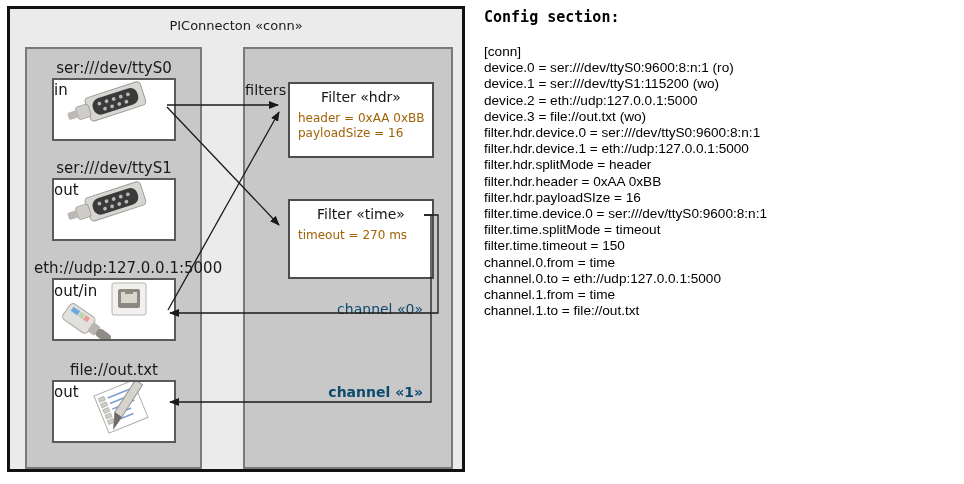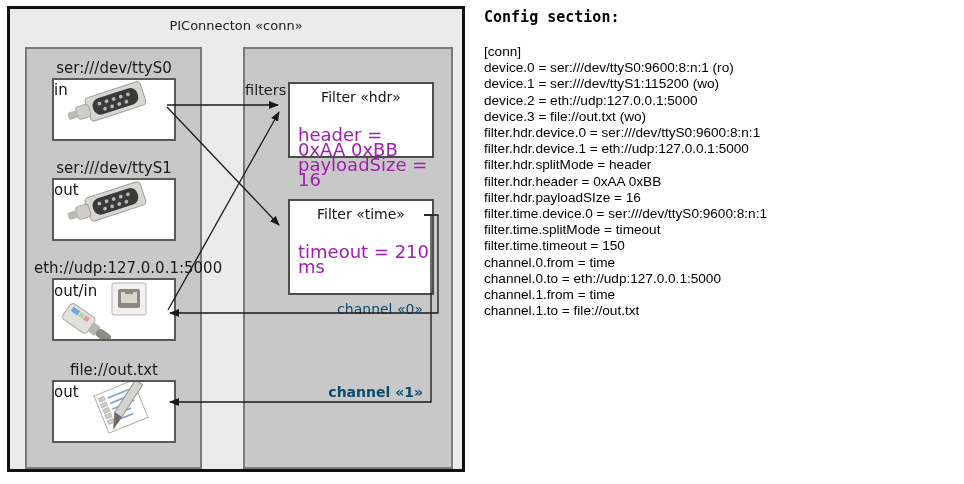--- a/index.html
+++ b/index.html
@@ -114,24 +114,23 @@
     left: 0; top: 5px;
     width: 100%;
     text-align: center;
     font-size: 14px;
     color: #141414;
   }
   .filter-props {
     position: absolute;
     left: 8px;
     top: 27px;
-    font-size: 18px;
+    font-size: 12px;
     line-height: 15px;
-    color: #a21caf;
-    margin-top: 16px;
+    color: #a16207;
   }
 
   .channel-label {
     position: absolute;
     font-size: 14px;
     color: #0c4a6e;
     text-align: right;
   }
 
   svg.overlay {
@@ -292,24 +291,24 @@
     </div>
 
     <div class="filter-box" style="left:278px; top:73px; width:146px; height:76px;">
       <div class="filter-title">Filter «hdr»</div>
       <div class="filter-props">
         <div>header = 0xAA 0xBB</div>
         <div>payloadSize = 16</div>
       </div>
     </div>
 
-    <div class="filter-box" style="left:278px; top:190px; width:146px; height:96px;">
+    <div class="filter-box" style="left:278px; top:190px; width:146px; height:80px;">
       <div class="filter-title">Filter «time»</div>
       <div class="filter-props">
-        <div>timeout = 210 ms</div>
+        <div>timeout = 270 ms</div>
       </div>
     </div>
 
     <div class="channel-label" style="left:250px; top:292px; width:163px;">channel «0»</div>
     <div class="channel-label" style="left:250px; top:375px; width:163px;font-weight:bold;">channel «1»</div>
 
   </div>
 
   <svg class="overlay">
     <defs>

